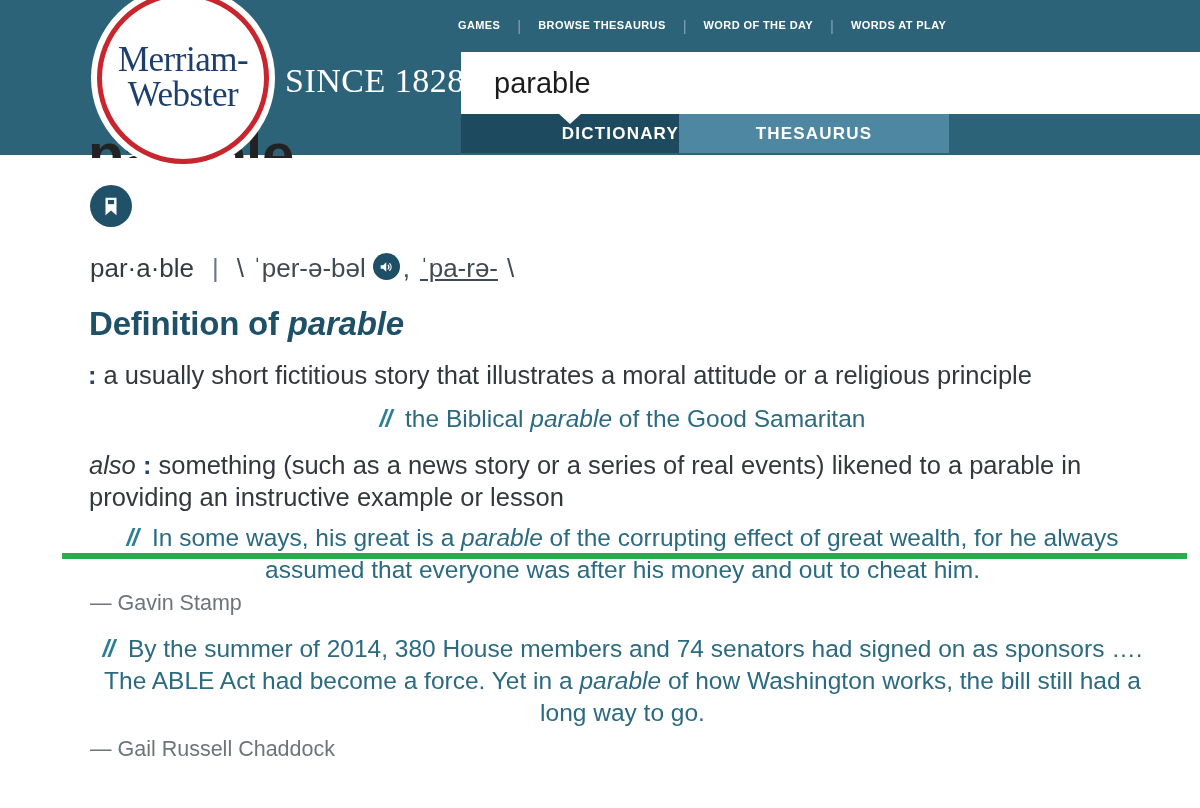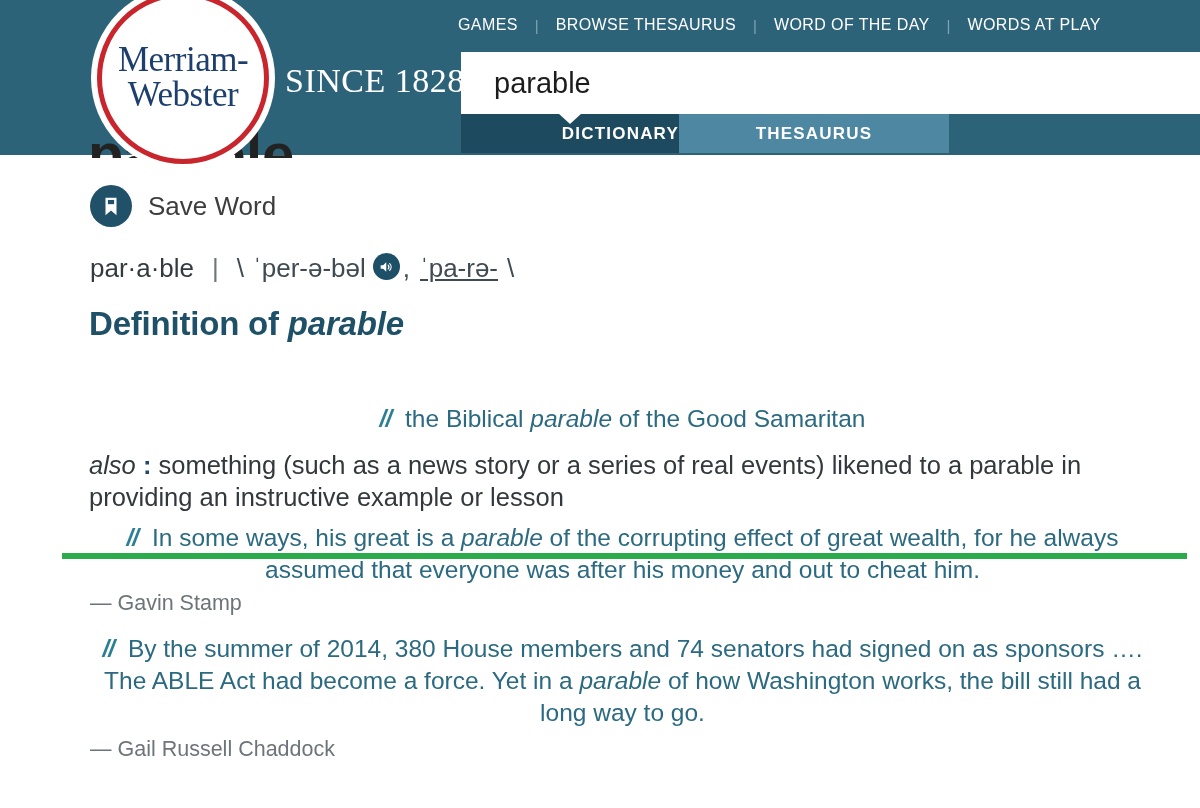--- a/index.html
+++ b/index.html
@@ -56,23 +56,23 @@
 
   #top-nav {
     position: absolute;
     left: 458px; top: 12px;
     display: flex;
     align-items: center;
     height: 26px;
   }
   #top-nav .nav-link {
     color: #ffffff;
-    font-size: 16px;
+    font-size: 11px;
     letter-spacing: 0.4px;
-    font-weight: 400;
+    font-weight: 700;
     white-space: nowrap;
     cursor: pointer;
   }
   #top-nav .nav-sep {
     color: #7fa3b4;
     margin: 0 17px;
     font-size: 15px;
     font-weight: 300;
   }
 
@@ -310,21 +310,20 @@
 
 <div id="content">
 
   <div id="save-word-row">
     <span class="bookmark-circle">
       <svg width="22" height="22" viewBox="0 0 24 24" aria-hidden="true">
         <path d="M6 3h12v19l-6-5.2L6 22z" fill="#ffffff"></path>
         <rect x="8.6" y="5.4" width="6.8" height="4.6" fill="#205168"></rect>
       </svg>
     </span>
-    <span class="save-label">Save Word</span>
   </div>
 
   <div id="pronunciation-row">
     <span class="hyphenation">par·a·ble</span>
     <span class="pr-divider">|</span>
     <span class="pr-text">\</span>
     <span class="pr-text" style="margin-left:9px;">ˈper-ə-bəl</span>
     <span class="audio-circle">
       <svg width="16" height="16" viewBox="0 0 24 24" aria-hidden="true">
         <path d="M4 9.5h3.6L12.4 5v14L7.6 14.5H4z" fill="#ffffff"></path>
@@ -334,20 +333,23 @@
     </span>
     <span class="pr-text">,</span>
     <span class="pr-text" style="margin-left:10px;text-decoration:underline;">ˈpa-rə-</span>
     <span class="pr-text" style="margin-left:9px;">\</span>
   </div>
 
   <div id="definition-heading">
     <span>Definition of </span><span class="hw-italic">parable</span>
   </div>
 
+  <div id="sense-primary">
+    <span class="colon">:</span><span> a usually short fictitious story that illustrates a moral attitude or a religious principle</span>
+  </div>
 
   <div id="highlight-underline"></div>
 
   <div class="cite" id="cite-1">
     <span class="bars">//</span><span> the Biblical </span><em>parable</em><span> of the Good Samaritan</span>
   </div>
 
   <div id="sense-also">
     <span class="also-word">also</span>
     <span class="colon">:</span><span> something (such as a news story or a series of real events) likened to a parable in providing an instructive example or lesson</span>

